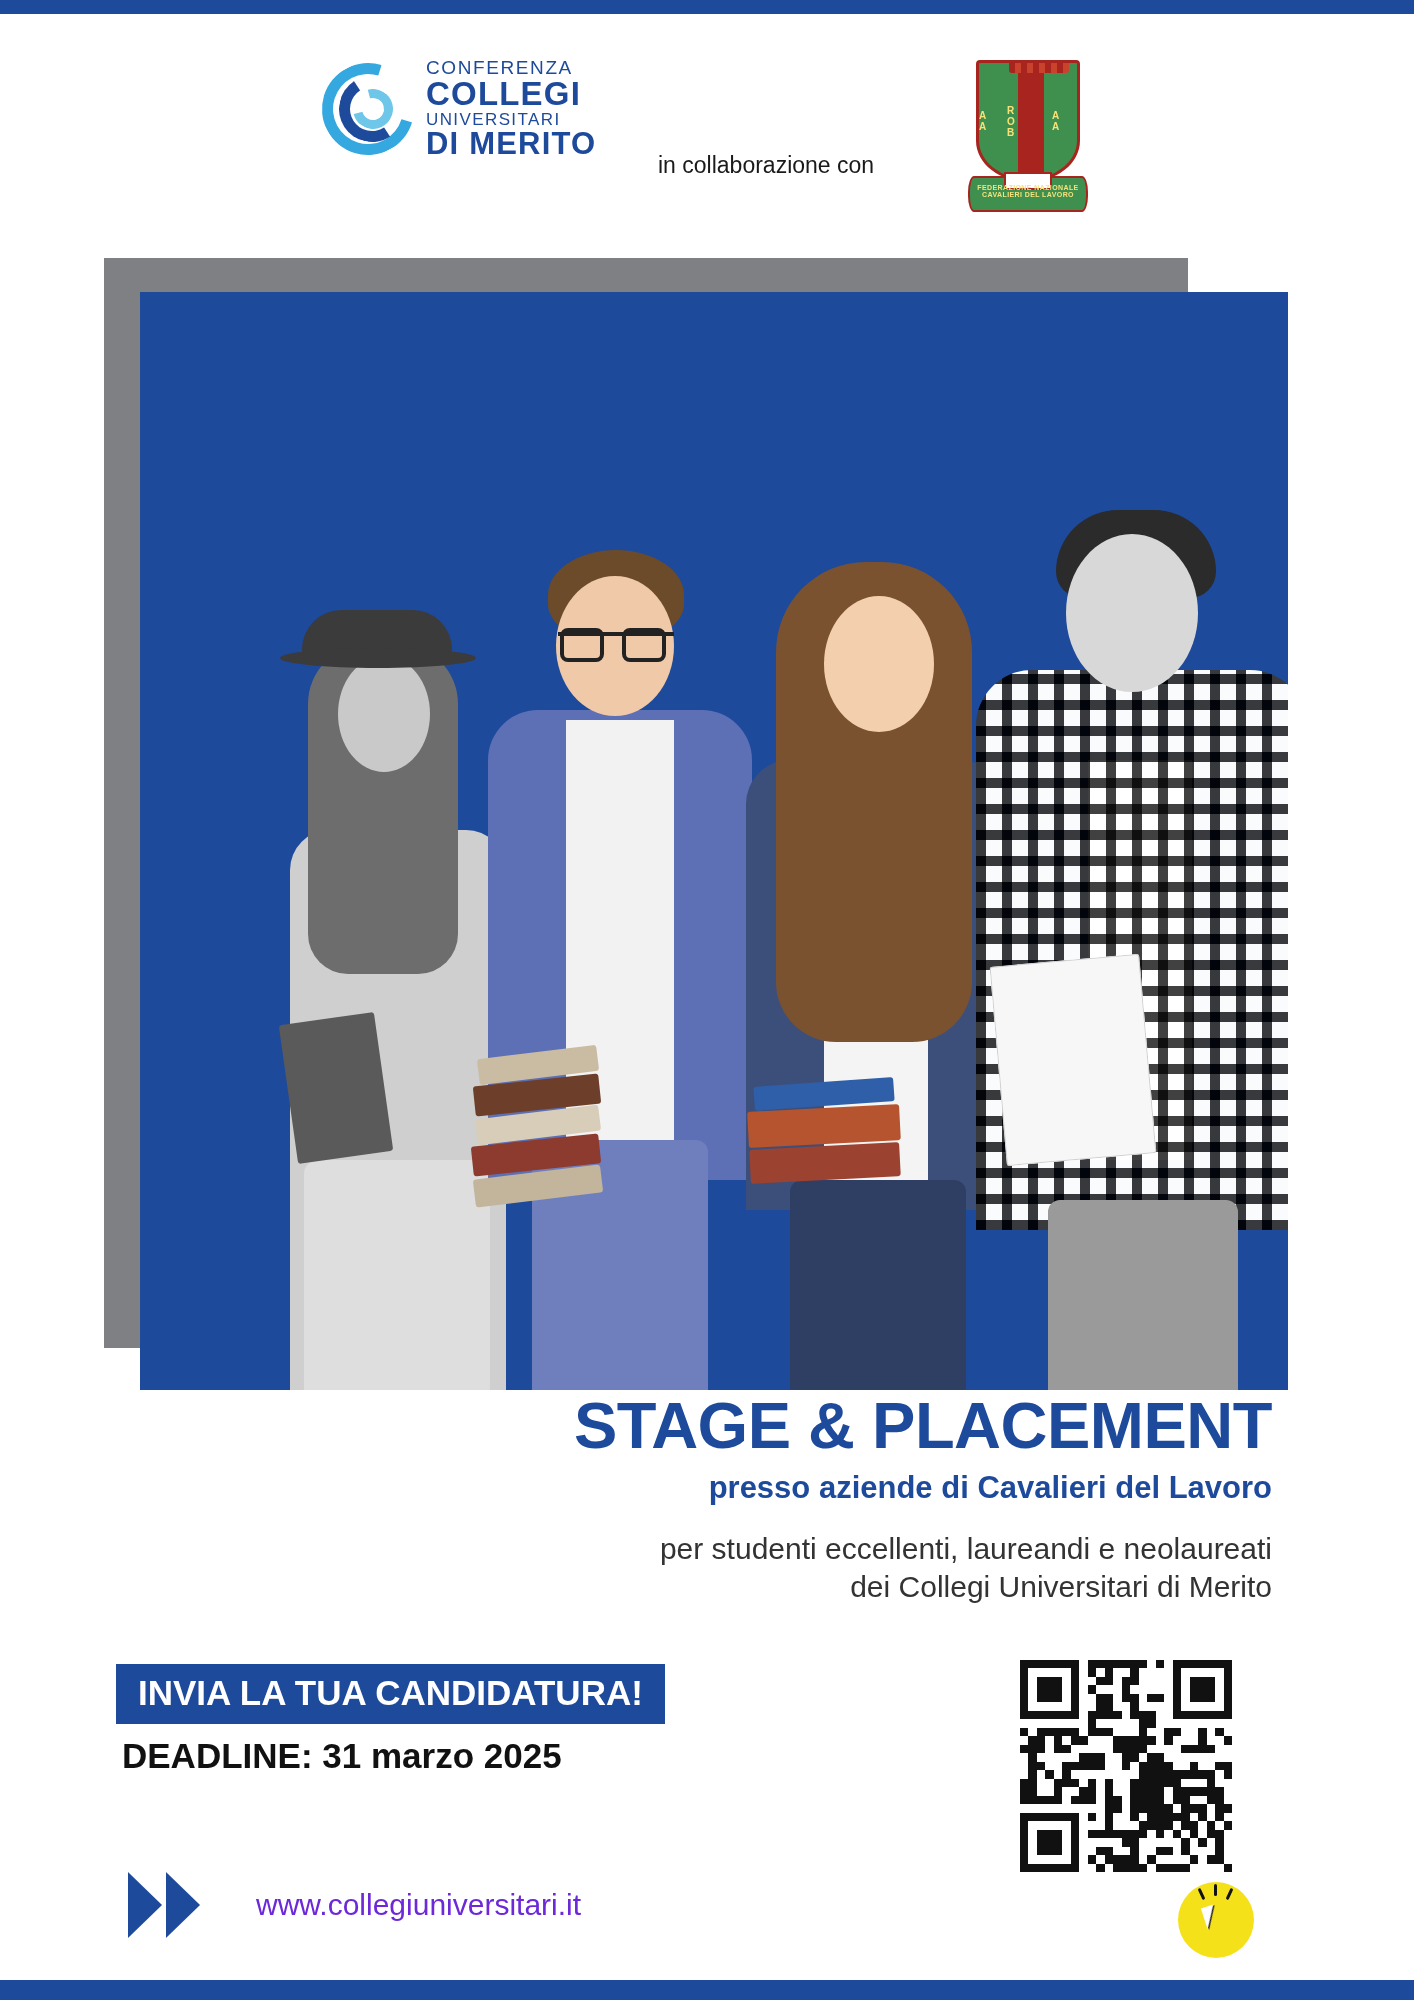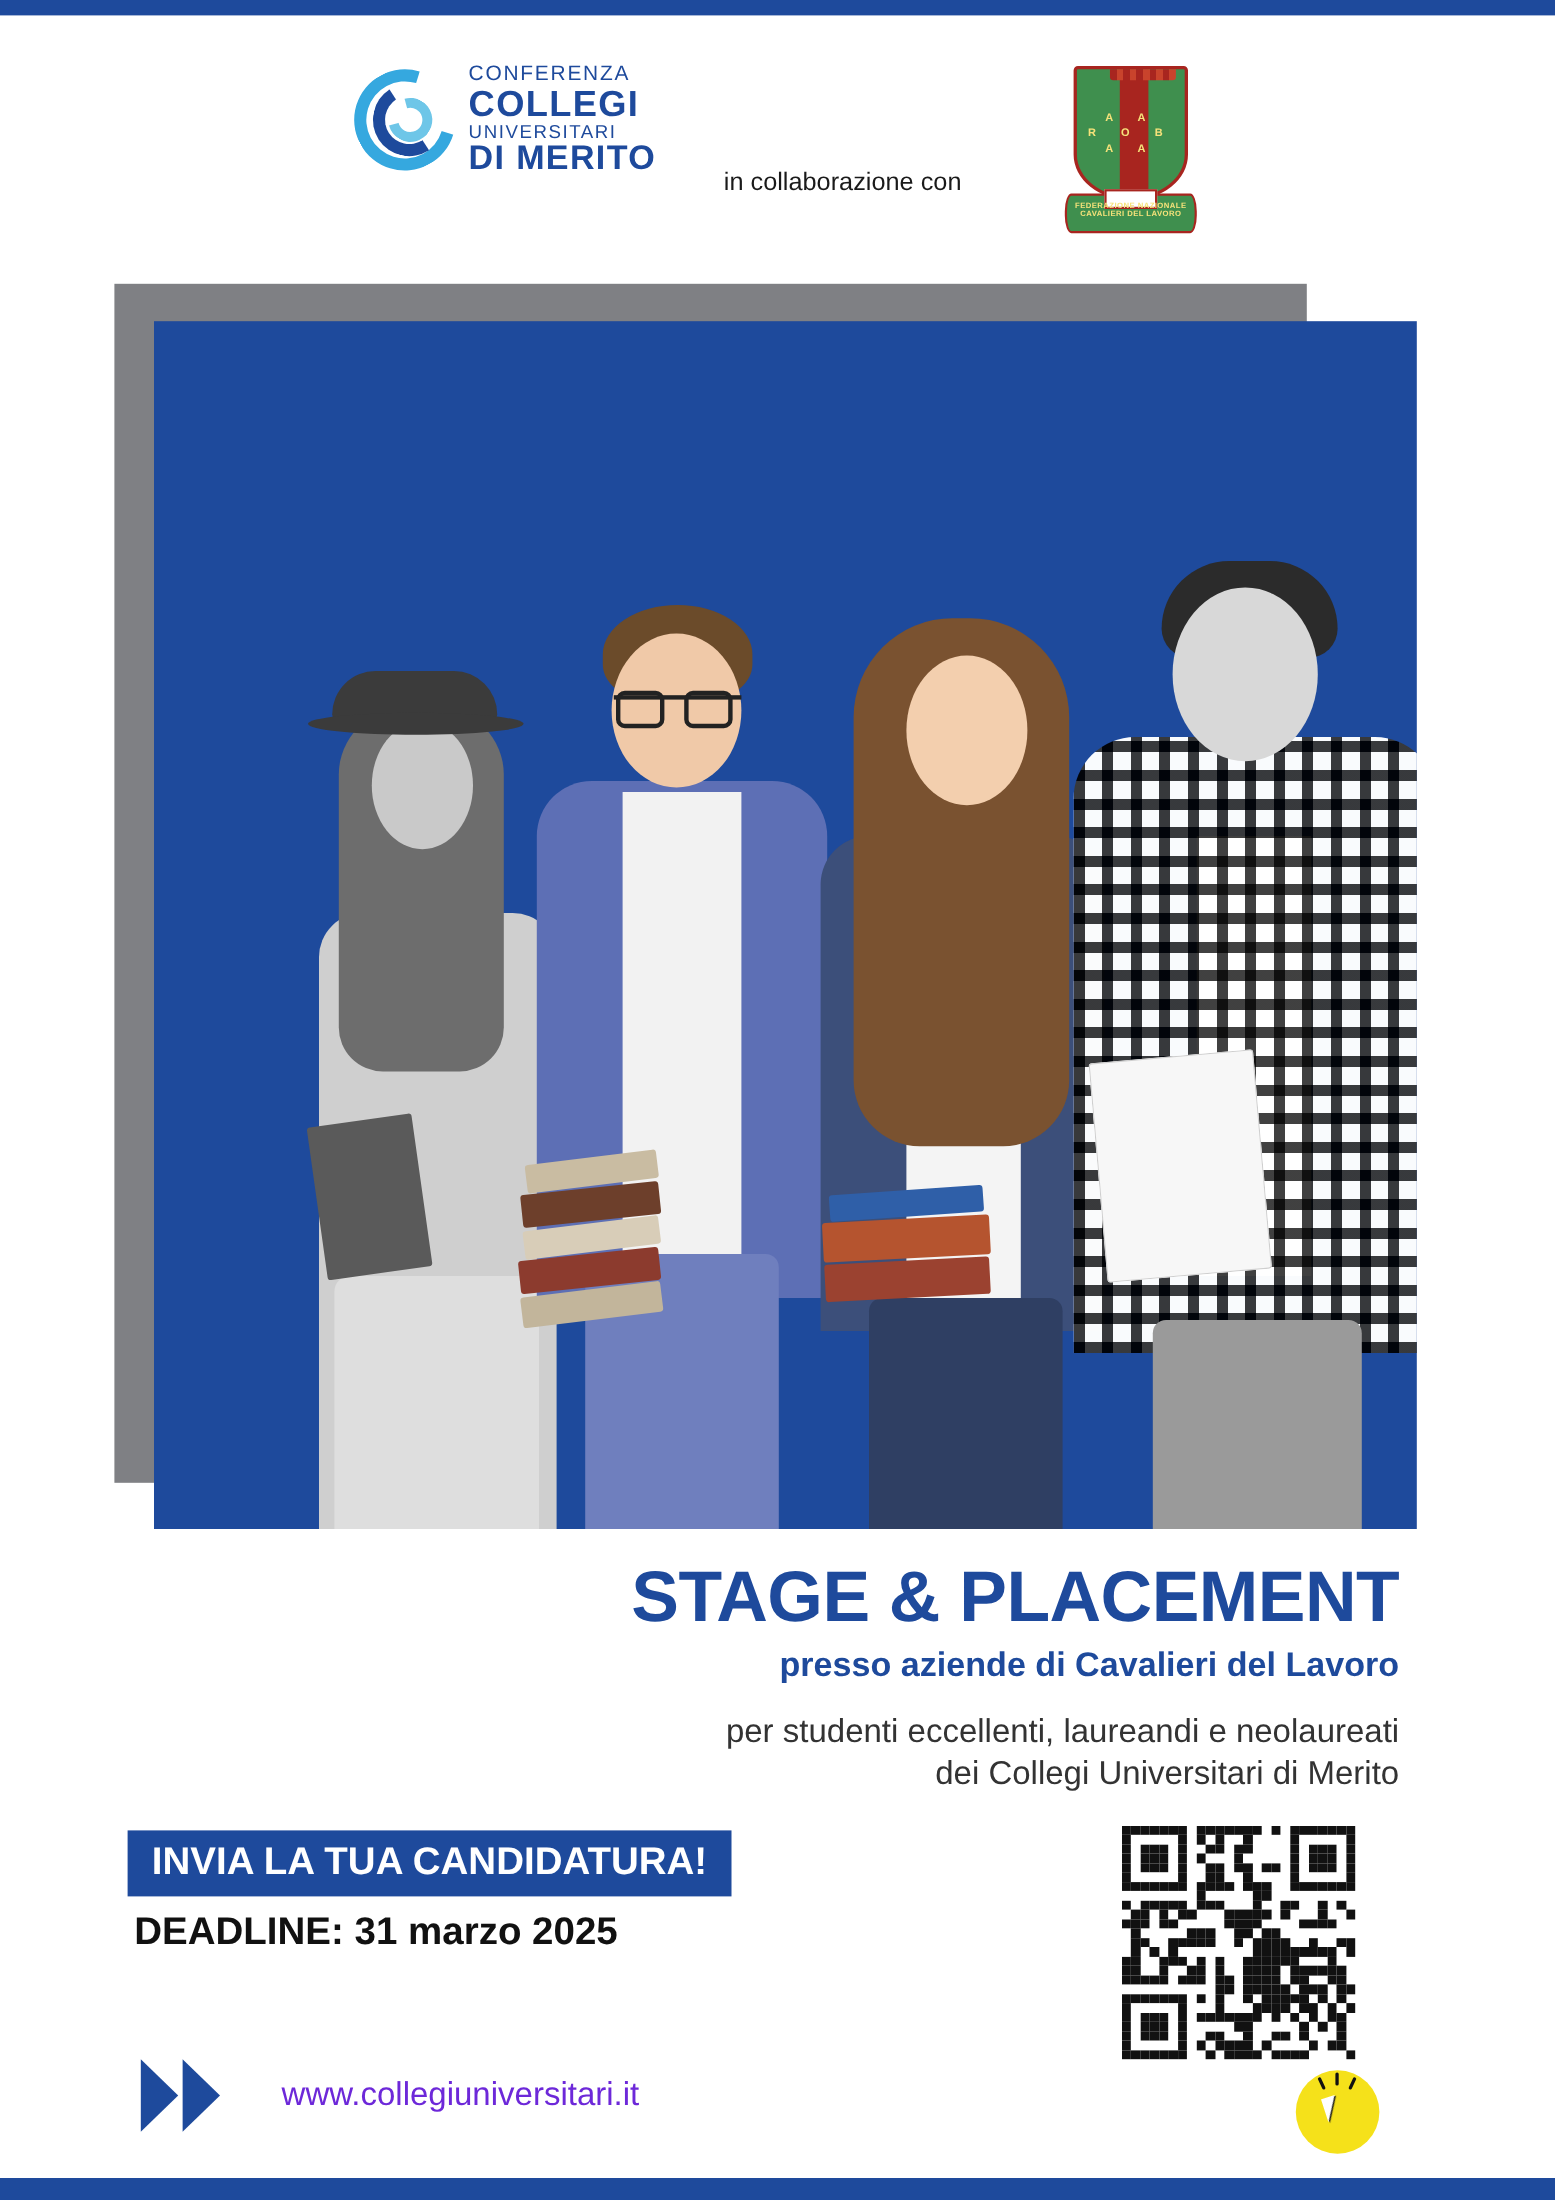--- a/index.html
+++ b/index.html
@@ -145,21 +145,21 @@
     top: 0;
     bottom: 0;
     width: 26px;
     left: 39px;
     background: #a8251f;
   }
   .crest .letters {
     position: absolute;
     inset: 0;
     display: flex;
-    flex-direction: column;
+    flex-direction: row;
     align-items: center;
     justify-content: center;
     gap: 3px;
     color: #f6e27a;
     font-size: 10px;
     font-weight: bold;
     letter-spacing: 10px;
   }
   .crest .crown {
     position: absolute;
@@ -324,21 +324,20 @@
     text-align: right;
     padding-right: 142px;
     box-sizing: border-box;
   }
   .headline .h1 {
     color: #1e4a9c;
     font-size: 65px;
     font-weight: bold;
     letter-spacing: -0.5px;
     line-height: 1.05;
-    margin-top: 26px;
   }
   .headline .h2 {
     color: #1e4a9c;
     font-size: 31px;
     font-weight: bold;
     margin-top: 10px;
   }
   .headline .h3 {
     color: #333333;
     font-size: 30px;

